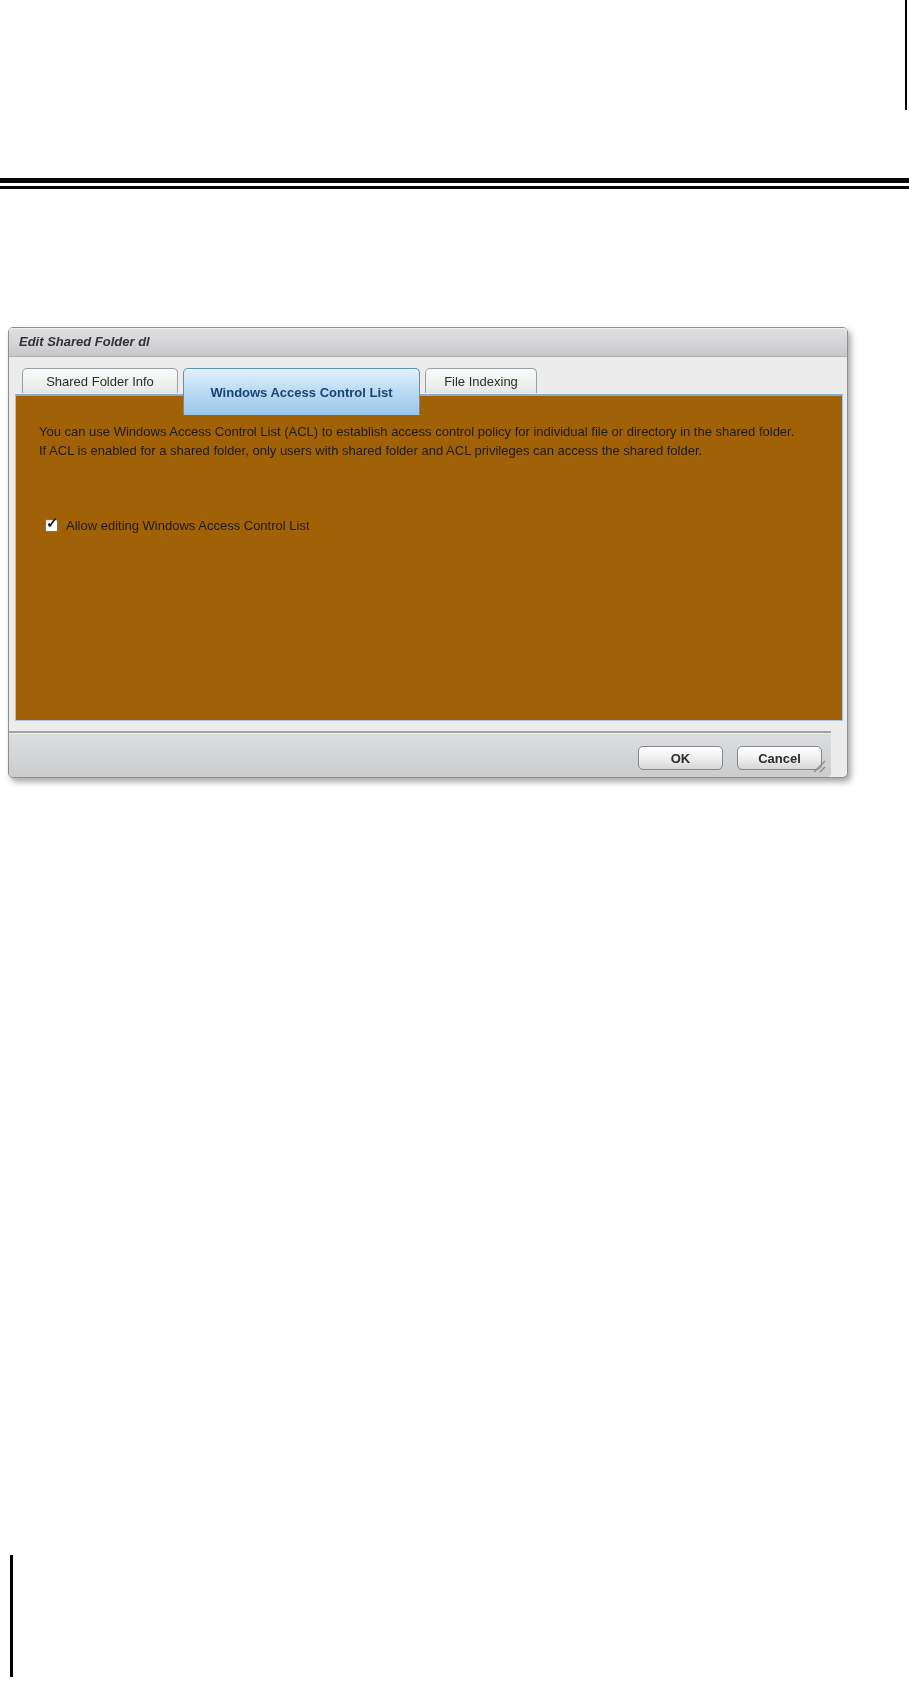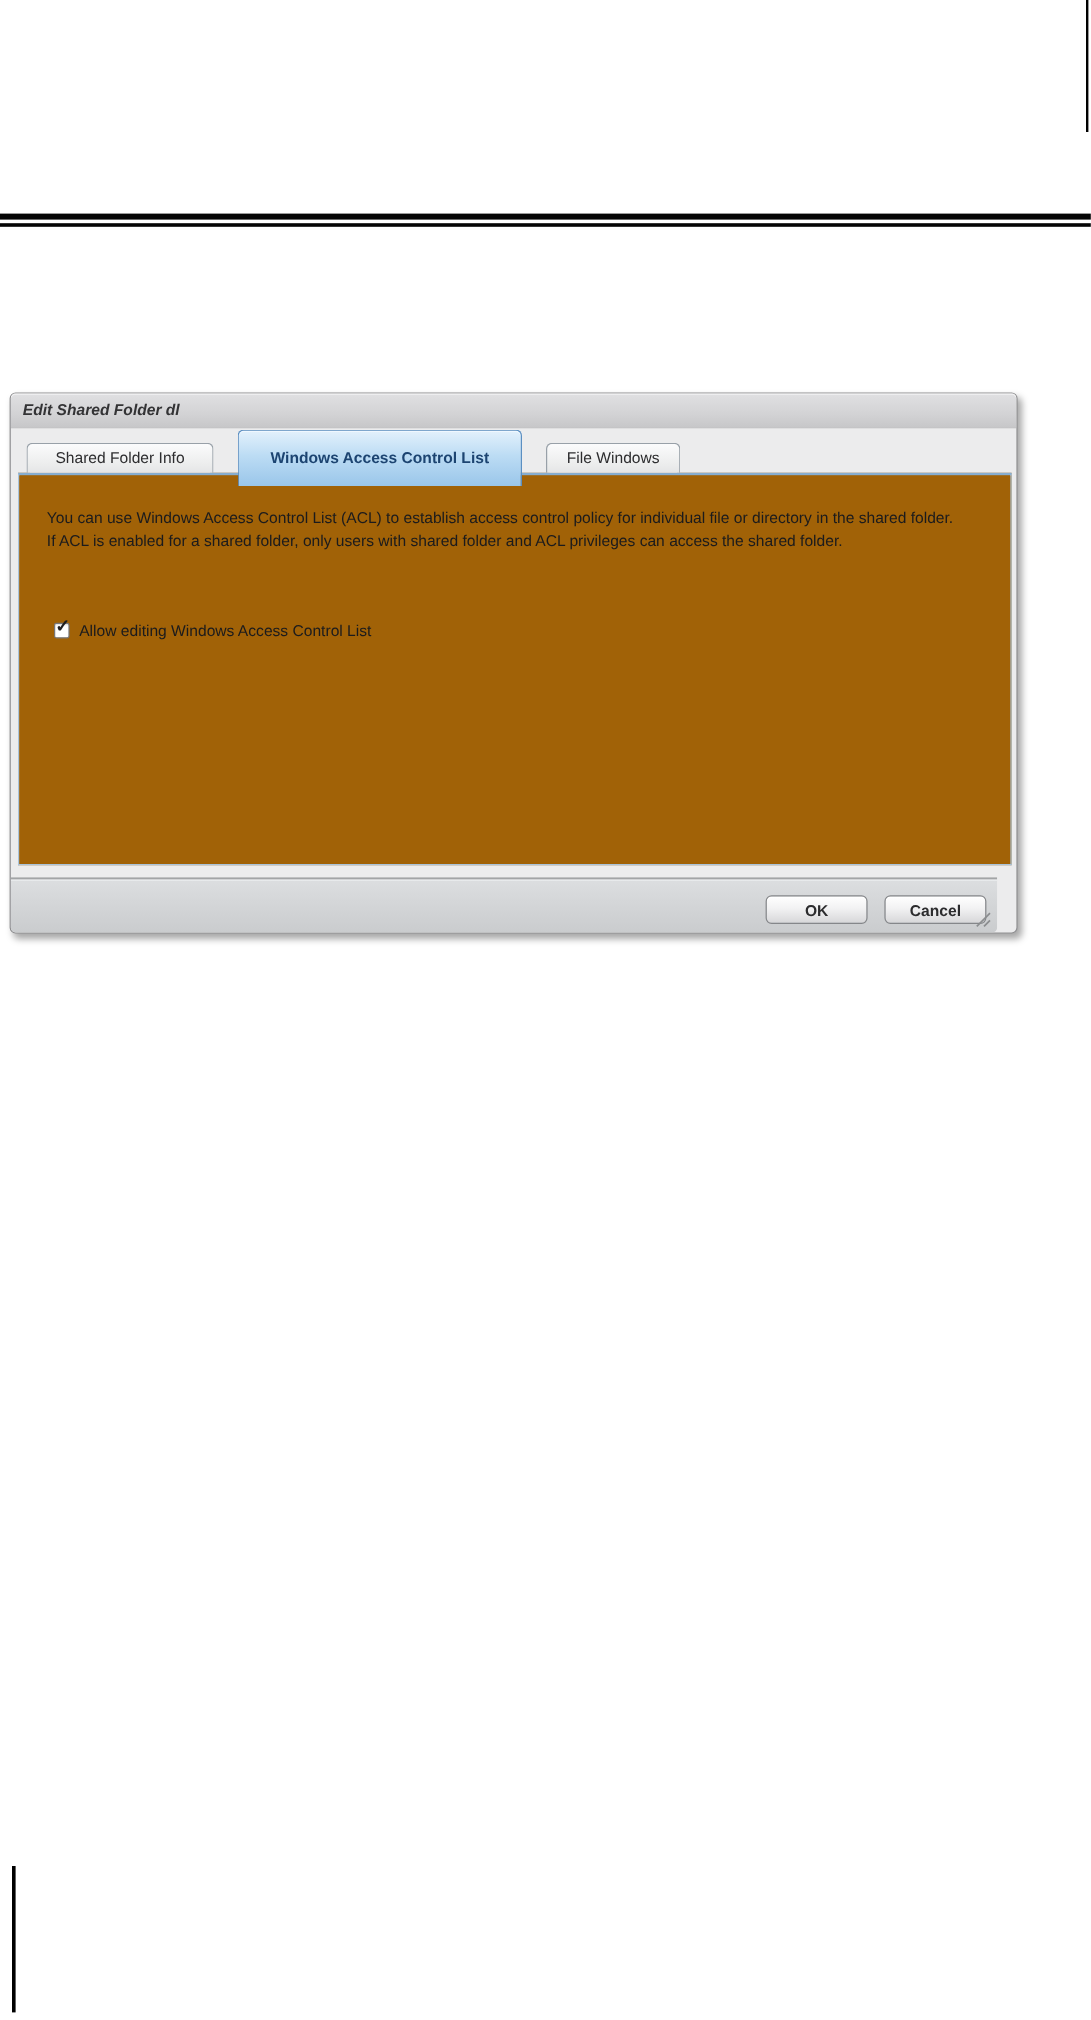--- a/index.html
+++ b/index.html
@@ -31,21 +31,21 @@
     background: linear-gradient(#e0e0e2, #d3d3d5 60%, #c7c7c9);
     border-bottom: 1px solid #aeaeb0;
     border-radius: 4px 4px 0 0;
     box-shadow: inset 0 1px 0 #f2f2f3;
     line-height: 28px;
     padding-left: 10px;
     font-size: 13px; font-weight: bold; color: #333335; font-style: italic;
   }
   .tabstrip {
     position: absolute; left: 13px; top: 40px; right: 6px; height: 26px;
-    display: flex; gap: 20px; align-items: center;
+    display: flex; gap: 5px; align-items: flex-start;
     z-index: 2;
   }
   .tab {
     height: 25px;
     border: 1px solid #98a0a8;
     border-bottom: none;
     border-radius: 5px 5px 0 0;
     background: linear-gradient(#fbfbfc, #eceded 70%, #e4e5e6);
     font-size: 13px; color: #2d2d2f;
     display: flex; align-items: center; justify-content: center;
@@ -132,21 +132,21 @@
   </div>
 
   <div class="tabstrip">
     <div class="tab tab-1">
       <span>Shared Folder Info</span>
     </div>
     <div class="tab tab-2 active">
       <span>Windows Access Control List</span>
     </div>
     <div class="tab tab-3">
-      <span>File Windows</span>
+      <span>File Indexing</span>
     </div>
   </div>
 
   <div class="panel">
     <div class="intro">You can use Windows Access Control List (ACL) to establish access control policy for individual file or directory in the shared folder. If ACL is enabled for a shared folder, only users with shared folder and ACL privileges can access the shared folder.</div>
 
     <div class="checkbox-row">
       <span class="checkbox">
         <span class="mark">✓</span>
       </span>

